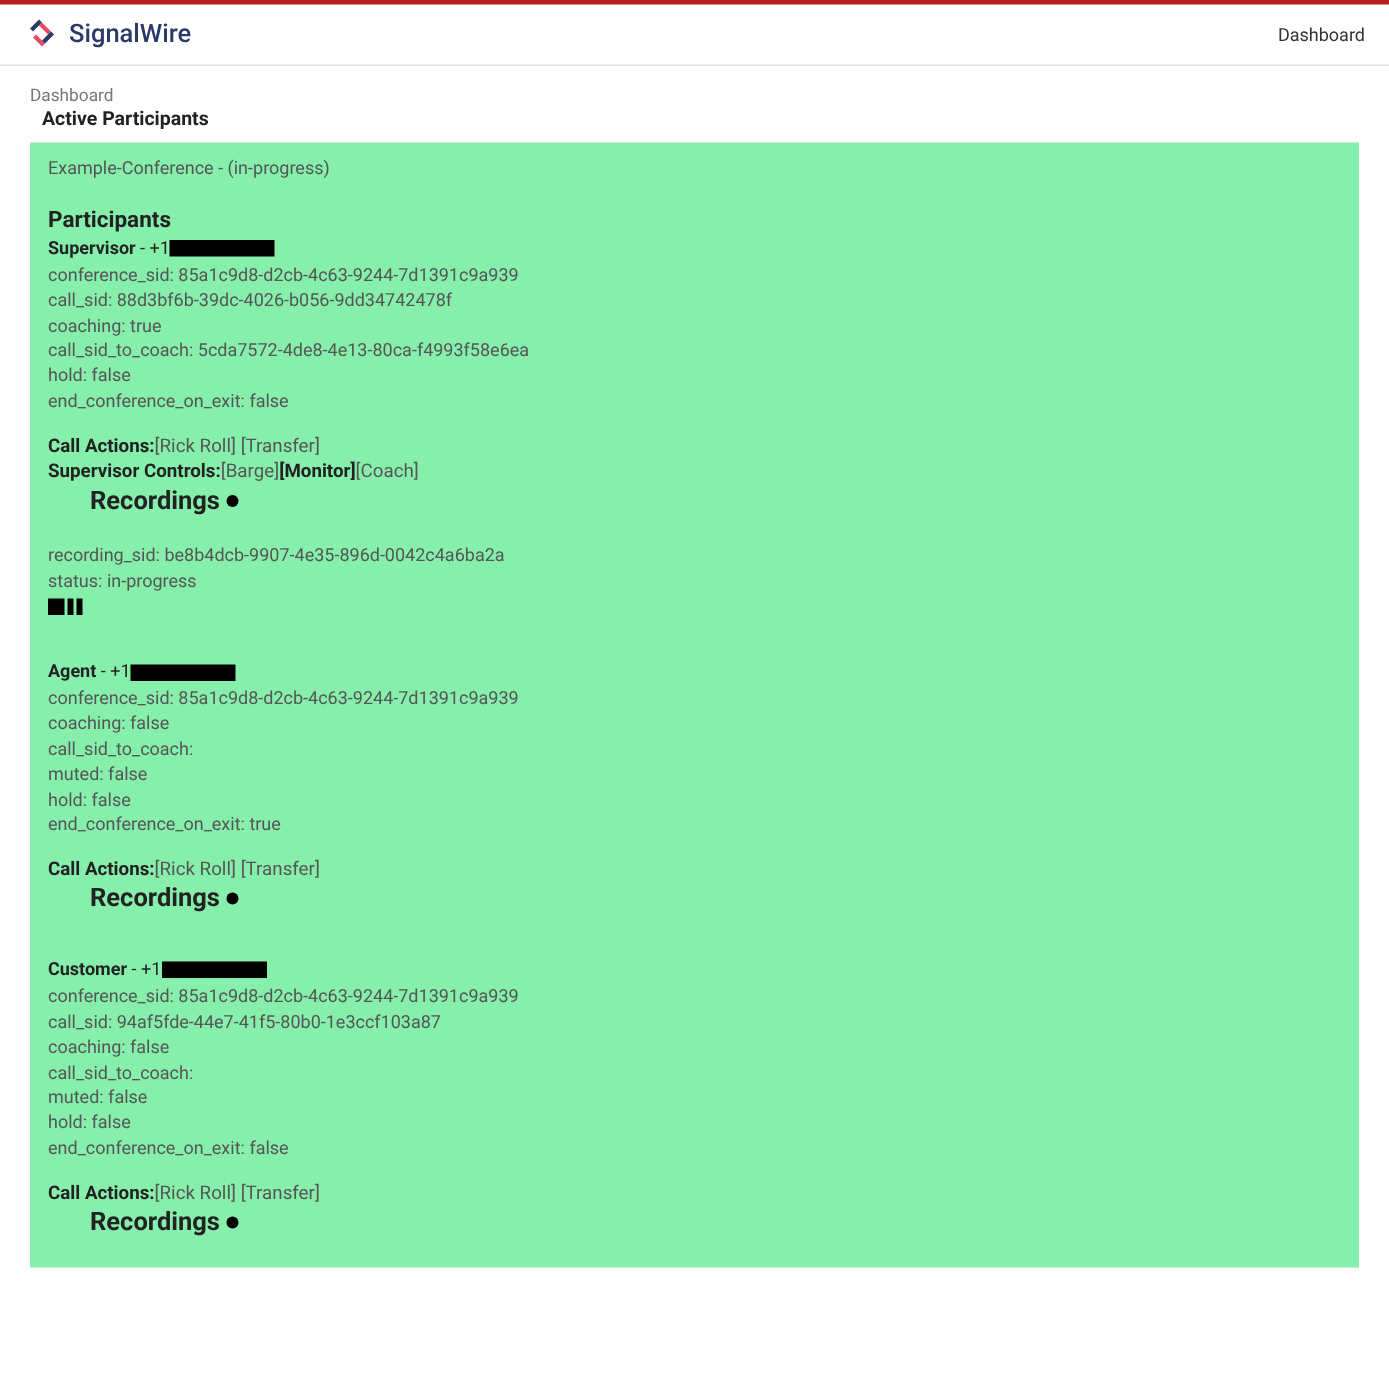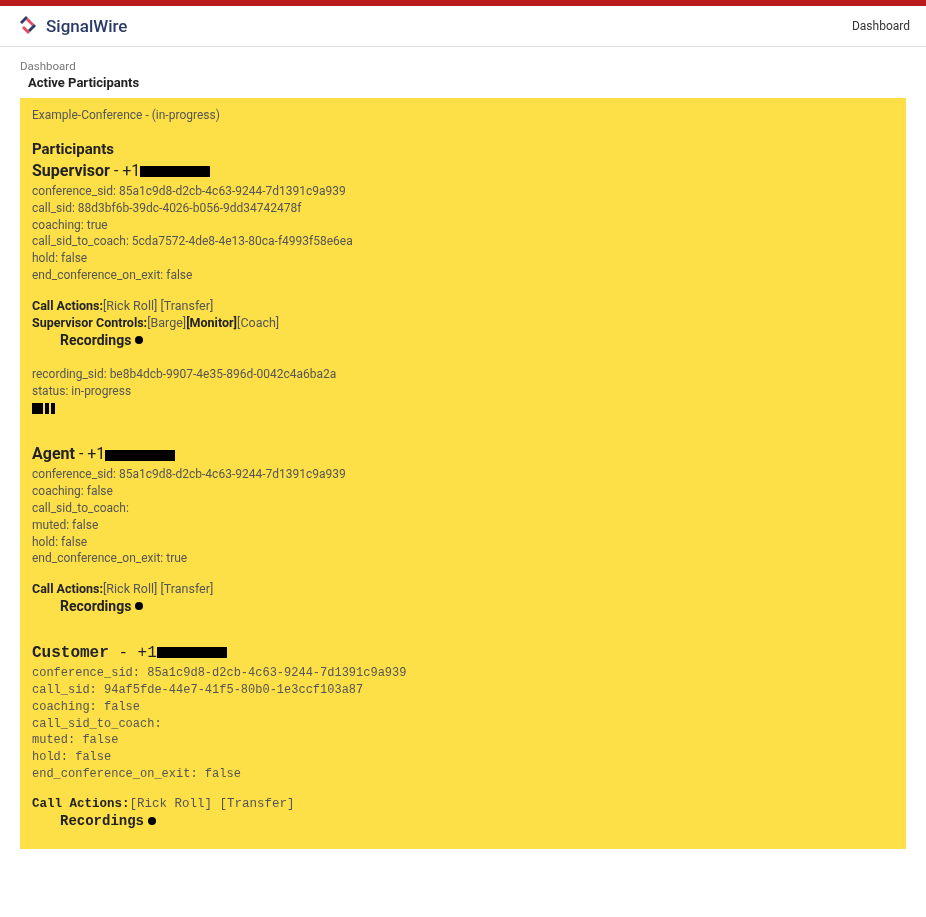--- a/index.html
+++ b/index.html
@@ -13,21 +13,21 @@
       color: #333;
       background: #fff;
       width: 926px;
     }
     .header {
       display: flex;
       align-items: center;
       justify-content: space-between;
       padding: 8px 16px;
       border-bottom: 1px solid #e0e0e0;
-      border-top: 6px solid #b91c1c;
+      border-top: 3px solid #b91c1c;
     }
     .brand {
       display: flex;
       align-items: center;
       gap: 6px;
     }
     .brand-text {
       font-size: 17px;
       font-weight: 500;
       color: #2b3a67;
@@ -51,43 +51,42 @@
       margin-bottom: 2px;
     }
     .page-title {
       font-size: 13px;
       font-weight: 700;
       color: #222;
       margin-bottom: 8px;
       padding-left: 8px;
     }
     .conference-panel {
-      background: #fde047;
+      background: #86efac;
       padding: 10px 12px;
     }
     .conf-title {
       font-size: 12px;
       color: #555;
       margin-bottom: 18px;
     }
     .section-label {
       font-size: 15px;
       font-weight: 700;
       color: #222;
       margin-bottom: 3px;
     }
     .participant-block {
       margin-bottom: 30px;
     }
     .participant-block:last-child {
       margin-bottom: 10px;
-      font-family: Liberation Mono, monospace;
     }
     .participant-header {
-      font-size: 16px;
+      font-size: 12px;
       color: #222;
       margin-bottom: 3px;
     }
     .participant-header .role {
       font-weight: 700;
     }
     .redacted {
       display: inline-block;
       width: 70px;
       height: 11px;
@@ -111,21 +110,21 @@
     }
     .link-action {
       color: #555;
       cursor: pointer;
     }
     .link-action.active {
       font-weight: 700;
       color: #222;
     }
     .recordings-row {
-      font-size: 14px;
+      font-size: 17px;
       color: #222;
       display: flex;
       align-items: center;
       gap: 4px;
       padding-left: 28px;
     }
     .recordings-row .label {
       font-weight: 700;
     }
     .dot-icon {

